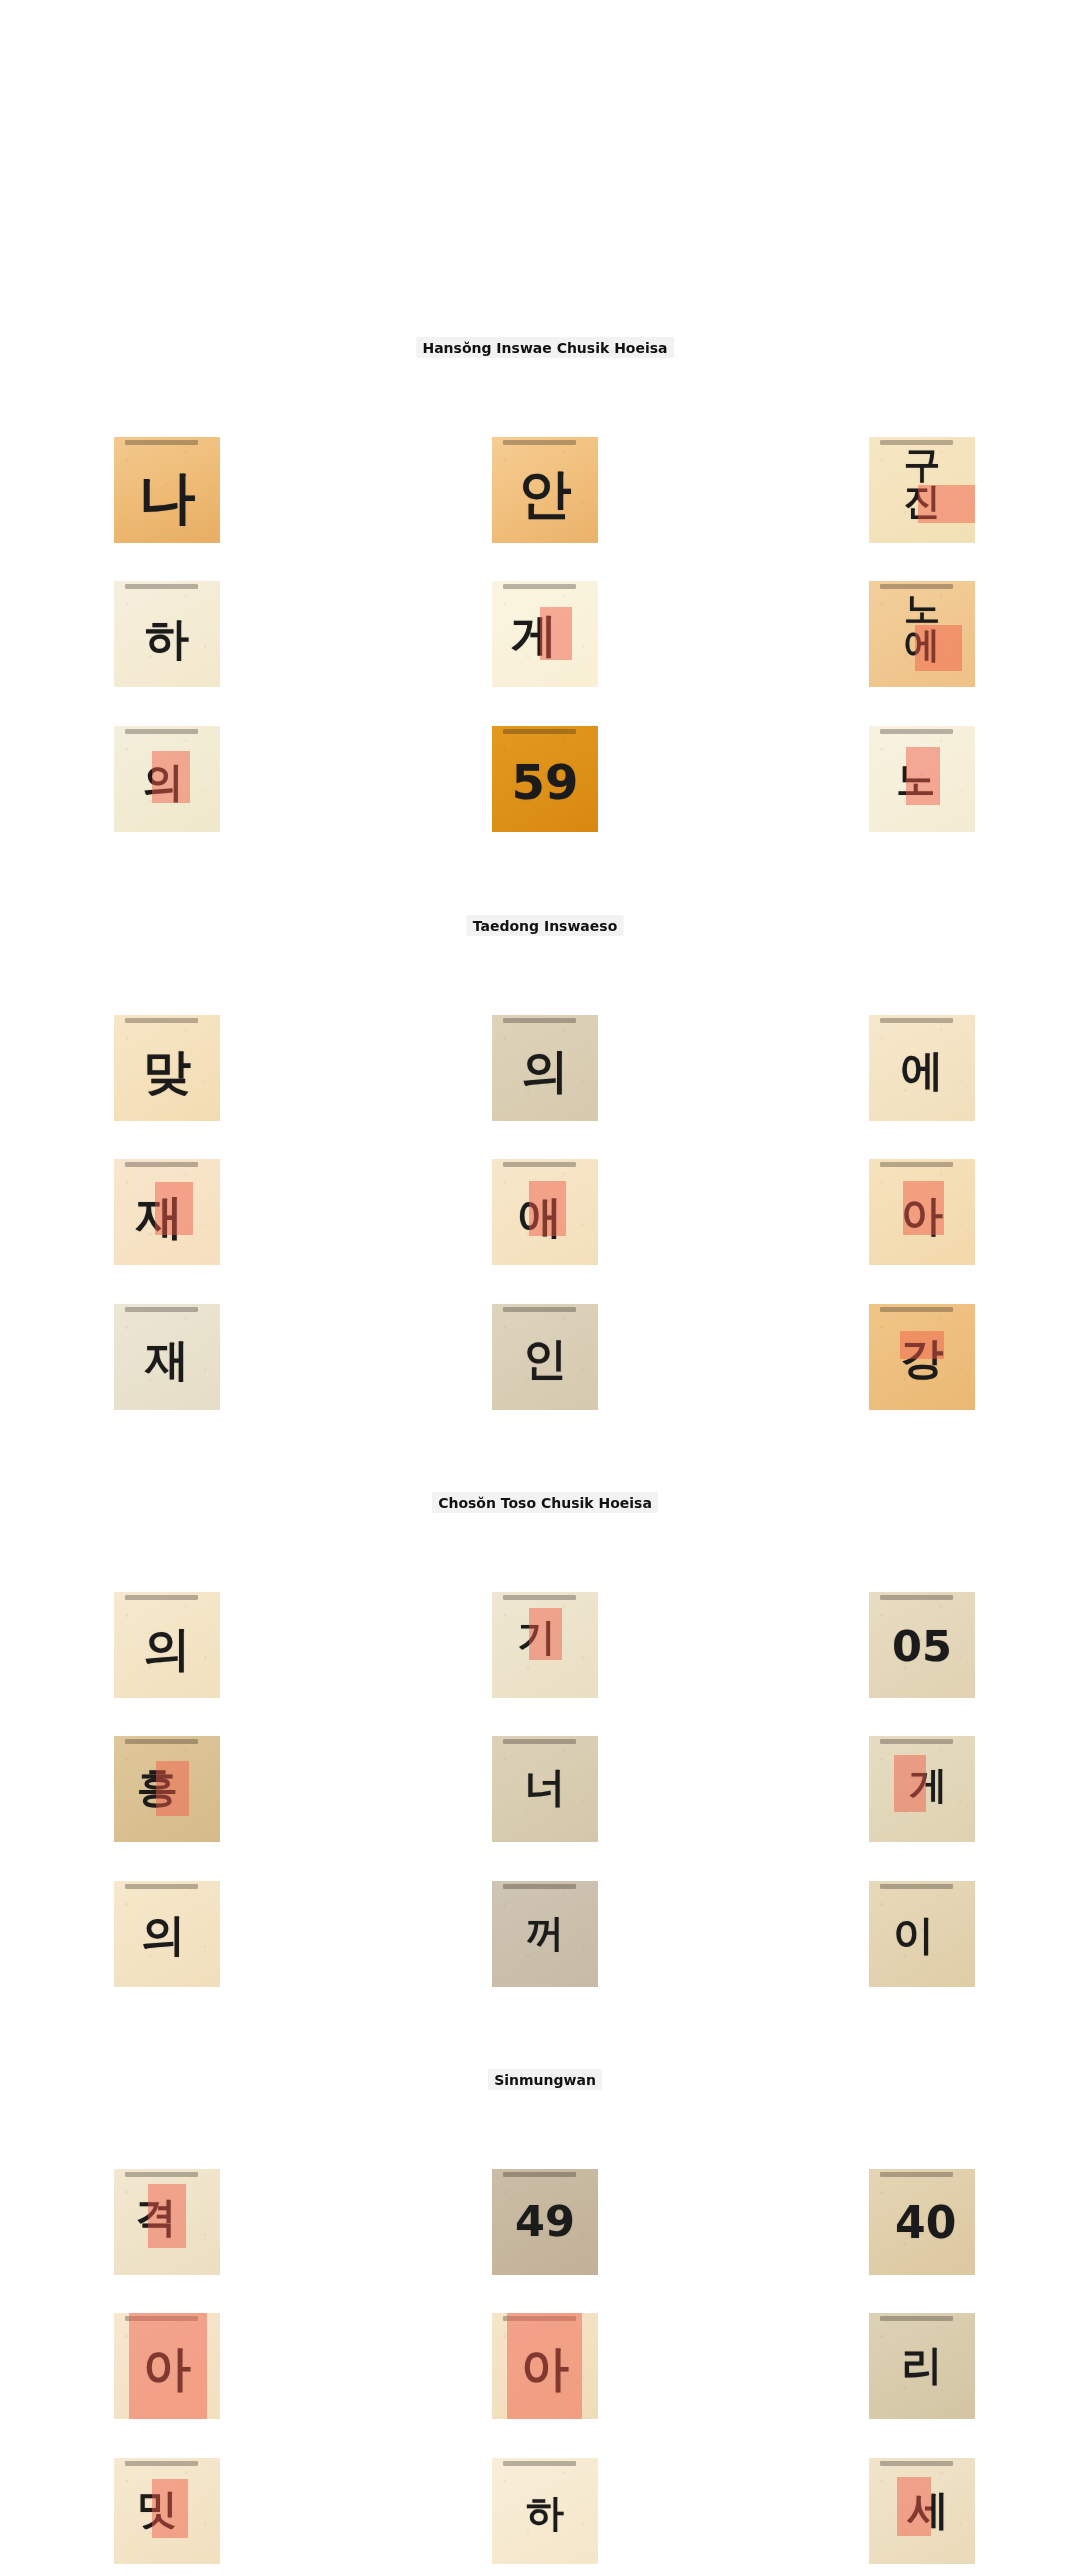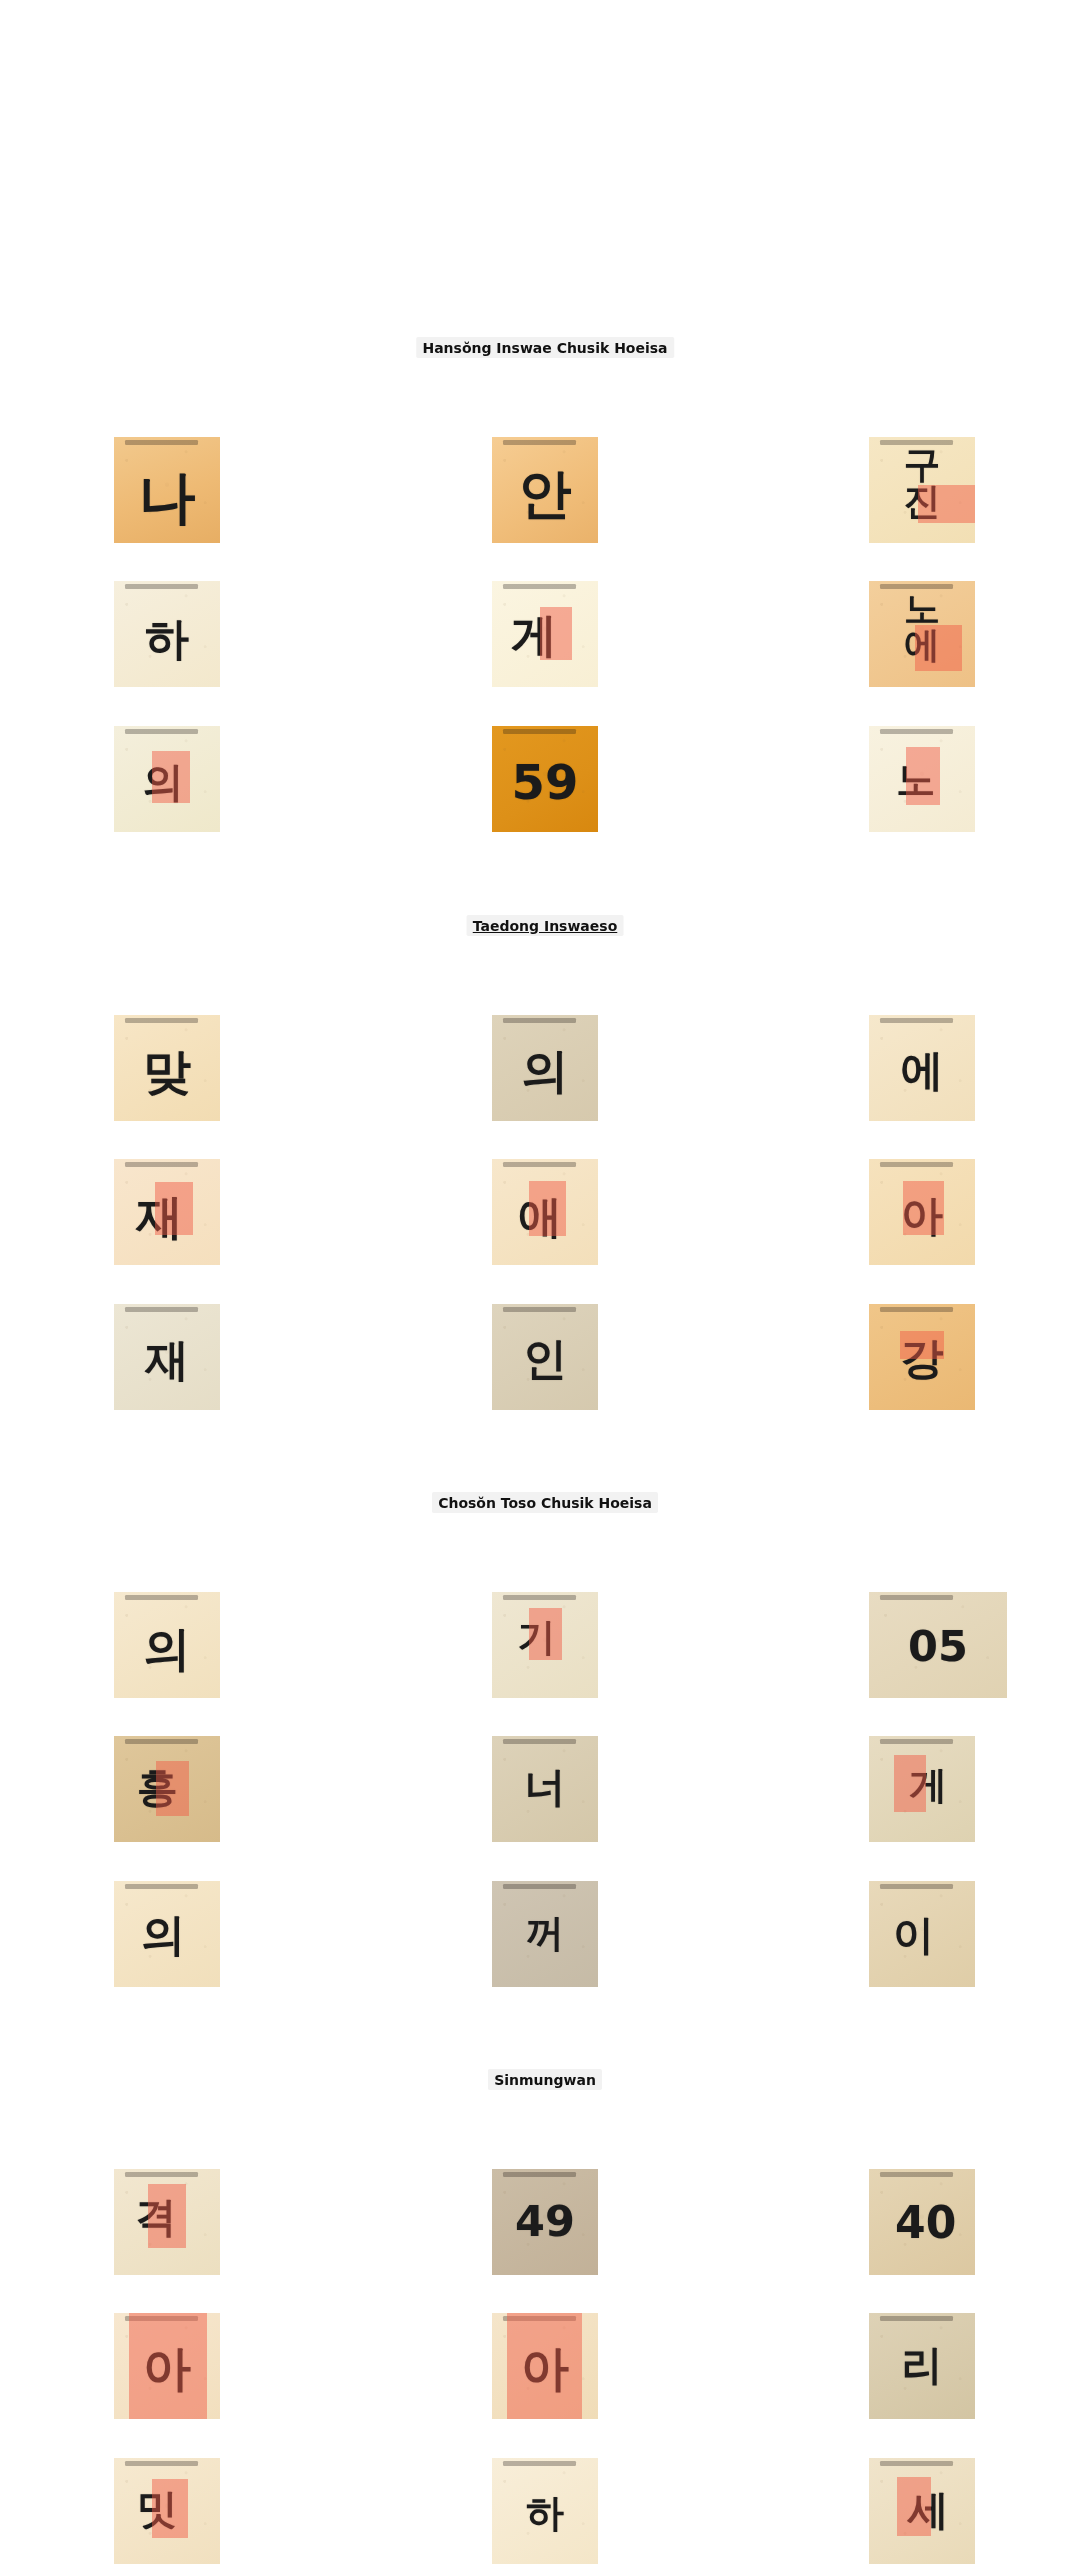--- a/index.html
+++ b/index.html
@@ -106,21 +106,21 @@
     border-radius: 1.2px;
   }
 </style>
 </head>
 <body>
 
 <div class="page">
 
 
   <div class="section-header" style="top:337px;">Hansŏng Inswae Chusik Hoeisa</div>
-  <div class="section-header" style="top:915px;text-decoration:underline;">Taedong Inswaeso</div>
+  <div class="section-header" style="top:915px;">Taedong Inswaeso</div>
   <div class="section-header" style="top:1492px;">Chosŏn Toso Chusik Hoeisa</div>
   <div class="section-header" style="top:2069px;">Sinmungwan</div>
 
   <div id="tile-layer">
       <div class="tile" style="left: 114px; top: 437px;">
         <div class="bg" style="background: linear-gradient(160deg, rgb(242, 201, 141) 0%, rgb(238, 186, 116) 55%, rgb(231, 174, 100) 100%);"></div>
         <div class="noise"></div>
         <div class="streak" style="left: 11px; top: 2.5px; width: 73px; height: 5.5px; opacity: 0.35;"></div>
         <div class="glyph" style="font-size: 57px; top: 32px; transform: translateX(0px); white-space: pre-line;">나</div>
       </div>
@@ -243,21 +243,21 @@
         <div class="streak" style="left: 11px; top: 2.5px; width: 73px; height: 5.5px; opacity: 0.35;"></div>
         <div class="glyph" style="font-size: 47px; top: 33px; transform: translateX(0px); white-space: pre-line;">의</div>
       </div>
       <div class="tile" style="left: 492px; top: 1592px;">
         <div class="bg" style="background: linear-gradient(150deg, rgb(239, 231, 210) 0%, rgb(233, 223, 195) 100%);"></div>
         <div class="noise"></div>
         <div class="streak" style="left: 11px; top: 2.5px; width: 73px; height: 5.5px; opacity: 0.35;"></div>
         <div class="glyph" style="font-size: 38px; top: 26px; transform: translateX(-8.6px); white-space: pre-line;">기</div>
         <div class="redbox" style="left: 37px; top: 16px; width: 33px; height: 52px;"></div>
       </div>
-      <div class="tile" style="left: 869px; top: 1592px; padding-left: 32px;">
+      <div class="tile" style="left: 869px; top: 1592px;">
         <div class="bg" style="background: linear-gradient(150deg, rgb(232, 220, 194) 0%, rgb(224, 210, 178) 100%);"></div>
         <div class="noise"></div>
         <div class="streak" style="left: 11px; top: 2.5px; width: 73px; height: 5.5px; opacity: 0.35;"></div>
         <div class="glyph" style="font-size: 43px; top: 33px; transform: translateX(0px); white-space: pre-line;">05</div>
       </div>
       <div class="tile" style="left: 114px; top: 1736px;">
         <div class="bg" style="background: linear-gradient(150deg, rgb(223, 199, 155) 0%, rgb(214, 187, 138) 100%);"></div>
         <div class="noise"></div>
         <div class="streak" style="left: 11px; top: 2.5px; width: 73px; height: 5.5px; opacity: 0.35;"></div>
         <div class="glyph" style="font-size: 41px; top: 31px; transform: translateX(-9.8px); white-space: pre-line;">흥</div>

